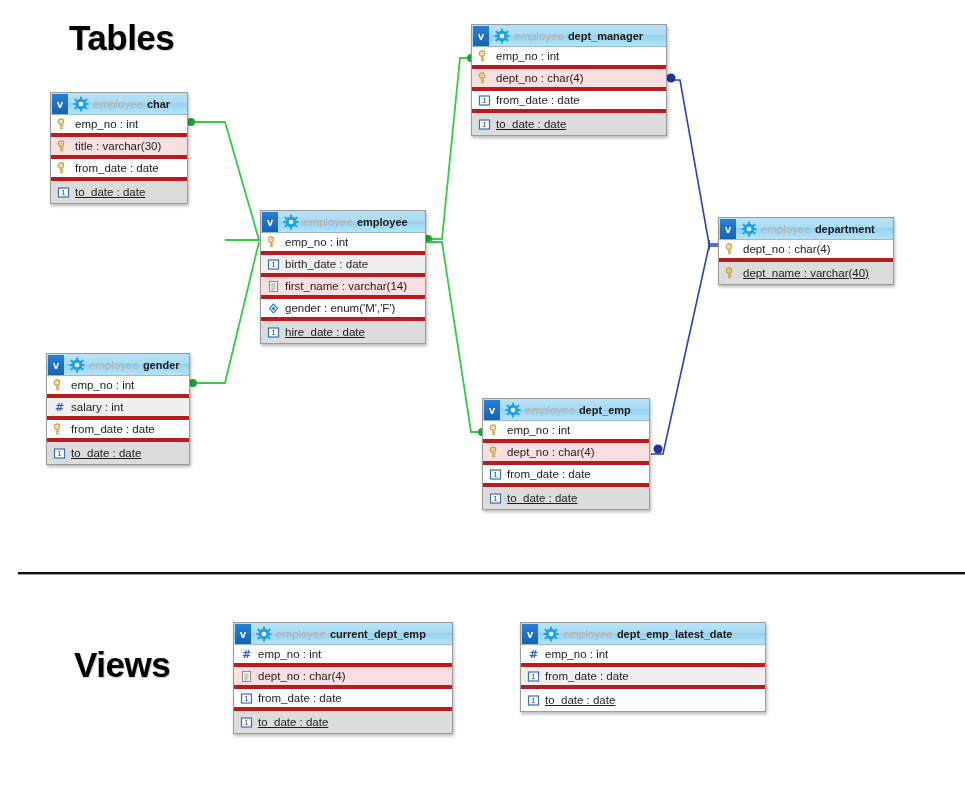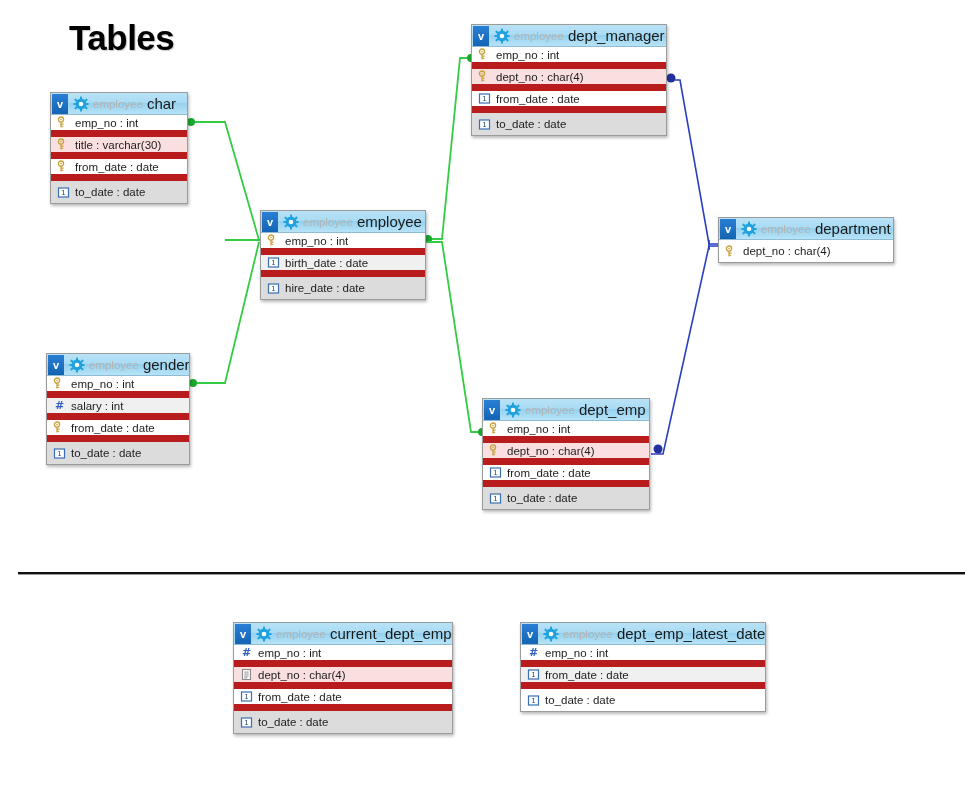--- a/index.html
+++ b/index.html
@@ -72,37 +72,37 @@
     flex:0 0 auto;
     position:relative;
   }
   .ent-schema{
     font-size:11.5px;
     color:#b2b2b2;
     margin-right:4px;
     white-space:nowrap;
   }
   .ent-name{
-    font-size:15px;
+    font-size:11px;
     color:#1a1a1a;
-    font-weight:normal;
+    font-weight:bold;
     white-space:nowrap;
   }
   .ent-row{
     height:22px;
     display:flex;
     align-items:center;
     font-size:11.5px;
     color:#1d1d1d;
     padding-left:6px;
     box-sizing:border-box;
-    border-bottom:7px solid #b91c1c;
+    border-bottom:4px solid #b91c1c;
     white-space:nowrap;
   }
-  .ent-row:last-child{border-bottom:none;}
+  .ent-row:last-child{border-bottom:none;text-decoration:underline;}
   .bg-white{background:#ffffff;}
   .bg-gray{background:#dcdcdc;}
   .bg-pink{background:#fadfe0;}
   .bg-lgray{background:#f0f0f0;}
   .row-icon{
     width:13px;height:13px;
     flex:0 0 auto;
     margin-right:5px;
     position:relative;
     display:inline-block;
@@ -151,20 +151,21 @@
     </g>
 
     <g>
       <polyline points="639,454 651,454 697,246 706,246" fill="none" stroke="#2a3fbf" stroke-width="1.6"></polyline>
       <circle cx="646" cy="449" r="4.5" fill="#22319f"></circle>
       <polyline points="697,240 697,250" fill="none" stroke="#2a3fbf" stroke-width="1.6"></polyline>
     </g>
   </svg>
 
   <div class="section-title" id="tables-title" style="left: 57px; top: 18px;">Tables</div>
+  <div class="section-title" id="views-title" style="left: 62px; top: 645px;">Views</div>
 
   <div class="divider" id="section-divider" style="left: 6px; top: 572px; width: 953px;"></div>
 
   <div id="entities">
       <div class="entity" style="left: 38px; top: 92px; width: 138px;">
         <div class="ent-header">
           <div class="v-badge">v</div>
           <span class="gear-icon">
             <svg width="16" height="16" viewBox="0 0 16 16">
               <g fill="#1ea2e0">
@@ -325,20 +326,38 @@
         </div>
         <div class="ent-row bg-lgray">
           <span class="row-icon ic-date">
             <svg width="13" height="13" viewBox="0 0 13 13">
               <rect x="1.5" y="2" width="10" height="9" fill="#ffffff" stroke="#3a6fb5" stroke-width="1.2"></rect>
               <text x="6.5" y="9.2" font-size="7" text-anchor="middle" fill="#24456f" font-family="DejaVu Sans, sans-serif">1</text>
             </svg>
           </span>
           <span class="row-label">birth_date : date</span>
         </div>
+        <div class="ent-row bg-pink">
+          <span class="row-icon ic-text">
+            <svg width="13" height="13" viewBox="0 0 13 13">
+              <rect x="2.5" y="1.5" width="8" height="10" fill="#fbfbfb" stroke="#8c8c8c" stroke-width="1.1"></rect>
+              <path d="M4.3 4.1 H8.7 M4.3 6.1 H8.7 M4.3 8.1 H8.7 M4.3 9.9 H7.2" stroke="#8c8c8c" stroke-width="0.9"></path>
+            </svg>
+          </span>
+          <span class="row-label">first_name : varchar(14)</span>
+        </div>
+        <div class="ent-row bg-white">
+          <span class="row-icon ic-enum">
+            <svg width="13" height="13" viewBox="0 0 13 13">
+              <path d="M6.5 1.8 L10.6 6.4 L6.5 11 L2.4 6.4 Z" fill="#bfe6f5" stroke="#2f7fae" stroke-width="1.1"></path>
+              <circle cx="6.5" cy="6.4" r="1.5" fill="#2f7fae"></circle>
+            </svg>
+          </span>
+          <span class="row-label">gender : enum('M','F')</span>
+        </div>
         <div class="ent-row bg-gray">
           <span class="row-icon ic-date">
             <svg width="13" height="13" viewBox="0 0 13 13">
               <rect x="1.5" y="2" width="10" height="9" fill="#ffffff" stroke="#3a6fb5" stroke-width="1.2"></rect>
               <text x="6.5" y="9.2" font-size="7" text-anchor="middle" fill="#24456f" font-family="DejaVu Sans, sans-serif">1</text>
             </svg>
           </span>
           <span class="row-label">hire_date : date</span>
         </div>
       </div>
@@ -367,20 +386,31 @@
         <div class="ent-row bg-white">
           <span class="row-icon ic-key">
             <svg width="13" height="13" viewBox="0 0 13 13">
               <circle cx="4" cy="3.6" r="2.6" fill="none" stroke="#c8a23a" stroke-width="1.3"></circle>
               <circle cx="4" cy="3.6" r="0.8" fill="#c8a23a"></circle>
               <path d="M4 6.2 L4 11.6" stroke="#c8a23a" stroke-width="1.3"></path>
               <path d="M4 8.2 L6.6 8.2 M4 10.4 L6.2 10.4" stroke="#c8a23a" stroke-width="1.2"></path>
             </svg>
           </span>
           <span class="row-label">dept_no : char(4)</span>
+        </div>
+        <div class="ent-row bg-gray">
+          <span class="row-icon ic-key">
+            <svg width="13" height="13" viewBox="0 0 13 13">
+              <circle cx="4" cy="3.6" r="2.6" fill="none" stroke="#c8a23a" stroke-width="1.3"></circle>
+              <circle cx="4" cy="3.6" r="0.8" fill="#c8a23a"></circle>
+              <path d="M4 6.2 L4 11.6" stroke="#c8a23a" stroke-width="1.3"></path>
+              <path d="M4 8.2 L6.6 8.2 M4 10.4 L6.2 10.4" stroke="#c8a23a" stroke-width="1.2"></path>
+            </svg>
+          </span>
+          <span class="row-label">dept_name : varchar(40)</span>
         </div>
       </div>
       <div class="entity" style="left: 34px; top: 353px; width: 144px;">
         <div class="ent-header">
           <div class="v-badge">v</div>
           <span class="gear-icon">
             <svg width="16" height="16" viewBox="0 0 16 16">
               <g fill="#1ea2e0">
                 <circle cx="8" cy="8" r="5.4"></circle>
                 <rect x="7" y="0.4" width="2" height="3.2" rx="0.6"></rect>

